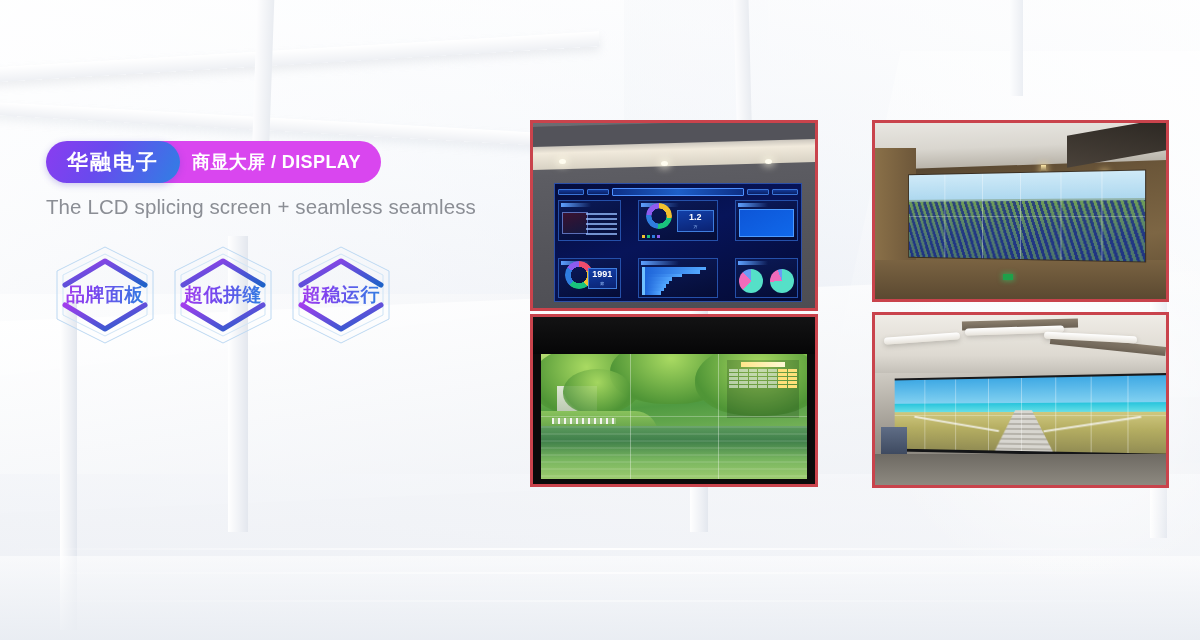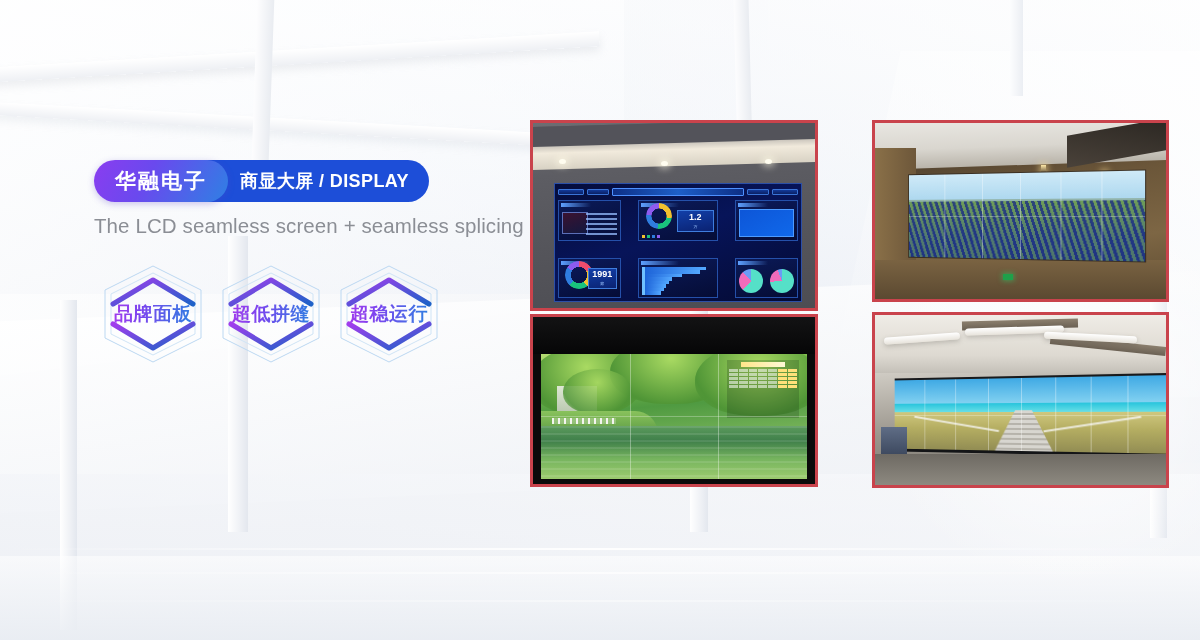--- a/index.html
+++ b/index.html
@@ -82,32 +82,32 @@
   .floor-slab {
     position:absolute; left:-3%; top:556px; width:106%; height:90px;
     background:linear-gradient(180deg,rgba(255,255,255,.55),rgba(232,236,242,.9));
   }
   .glow-right {
     position:absolute; right:-80px; top:180px; width:420px; height:420px;
     background:radial-gradient(circle at 50% 50%,rgba(255,255,255,.85),rgba(255,255,255,0) 68%);
   }
 
   
-  .copy { position:absolute; left:46px; top:160px; width:470px;margin-left:48px; }
+  .copy { position:absolute; left:46px; top:141px; width:470px; }
 
   
   .brand-tag {
     position:relative; display:inline-flex; align-items:stretch;
     height:42px; border-radius:21px; overflow:visible;
   }
   .brand-dark {
     display:flex; align-items:center;
     height:42px; padding:0 20px 0 90px;
     margin-left:-78px;
-    background:#1d4ed8; border-radius:21px;
+    background:#d946ef; border-radius:21px;
     color:#ffffff; font-size:18px; font-weight:700; letter-spacing:.4px;
     white-space:nowrap;
   }
   .brand-pill {
     position:relative; z-index:2;
     display:flex; align-items:center; justify-content:center;
     height:42px; padding:0 21px;
     border-radius:21px;
     background:linear-gradient(118deg,#8a3df0 0%,#6a49ee 40%,#2f80e4 100%);
     color:#ffffff; font-size:21px; font-weight:700; letter-spacing:2px;
@@ -366,21 +366,21 @@
   </div>
 
   <div class="copy">
 
     <div class="brand-tag">
       <div class="brand-pill">华融电子</div>
       <div class="brand-dark">商显大屏 / DISPLAY</div>
     </div>
 
 
-    <div class="subhead">The LCD seamless screen + seamless splicing</div>
+    <div class="subhead">The LCD splicing screen + seamless seamless</div>
 
     <div class="features">
 
       <div class="hex">
         <svg width="114" height="104" viewBox="0 0 114 104">
           <defs>
             <linearGradient id="gA2" x1="0" y1="0" x2="1" y2="1">
               <stop offset="0%" stop-color="#a23ded"></stop>
                 <stop offset="100%" stop-color="#1e62c8"></stop>
             </linearGradient>

